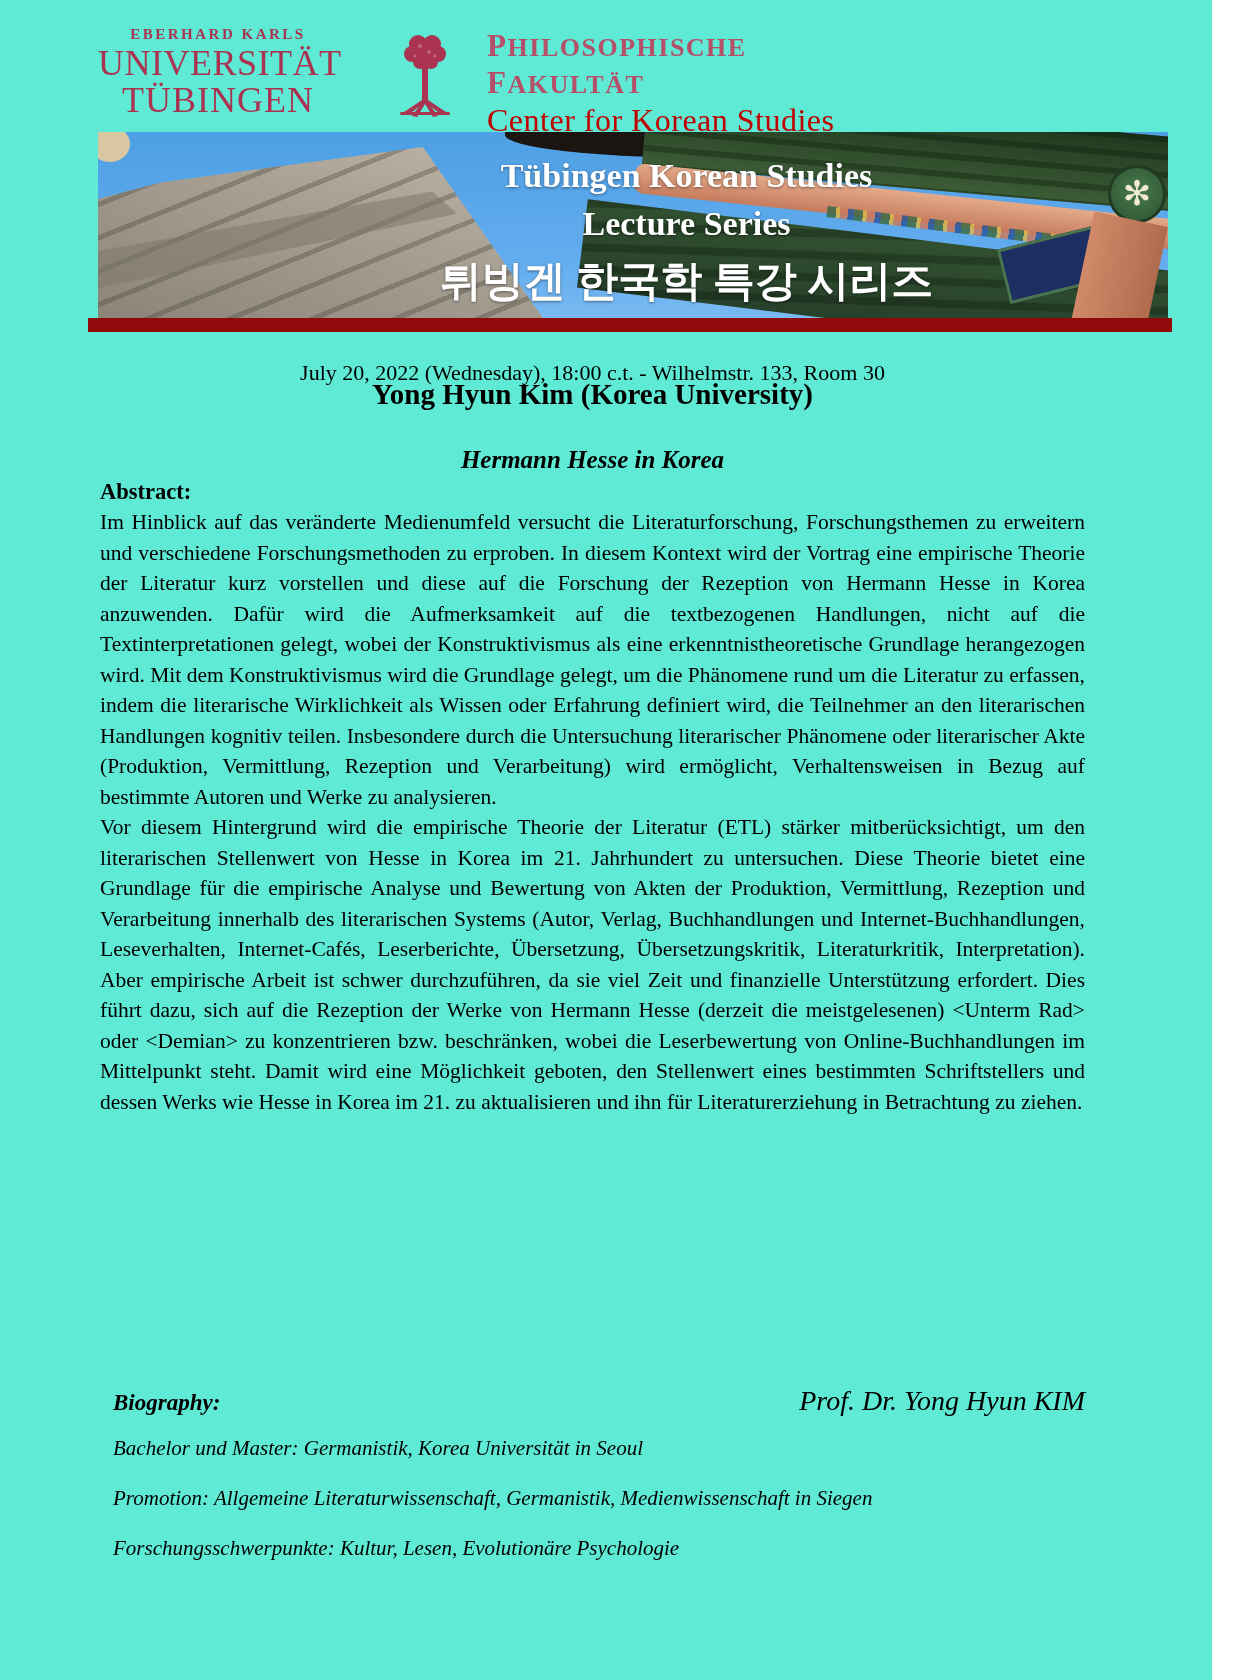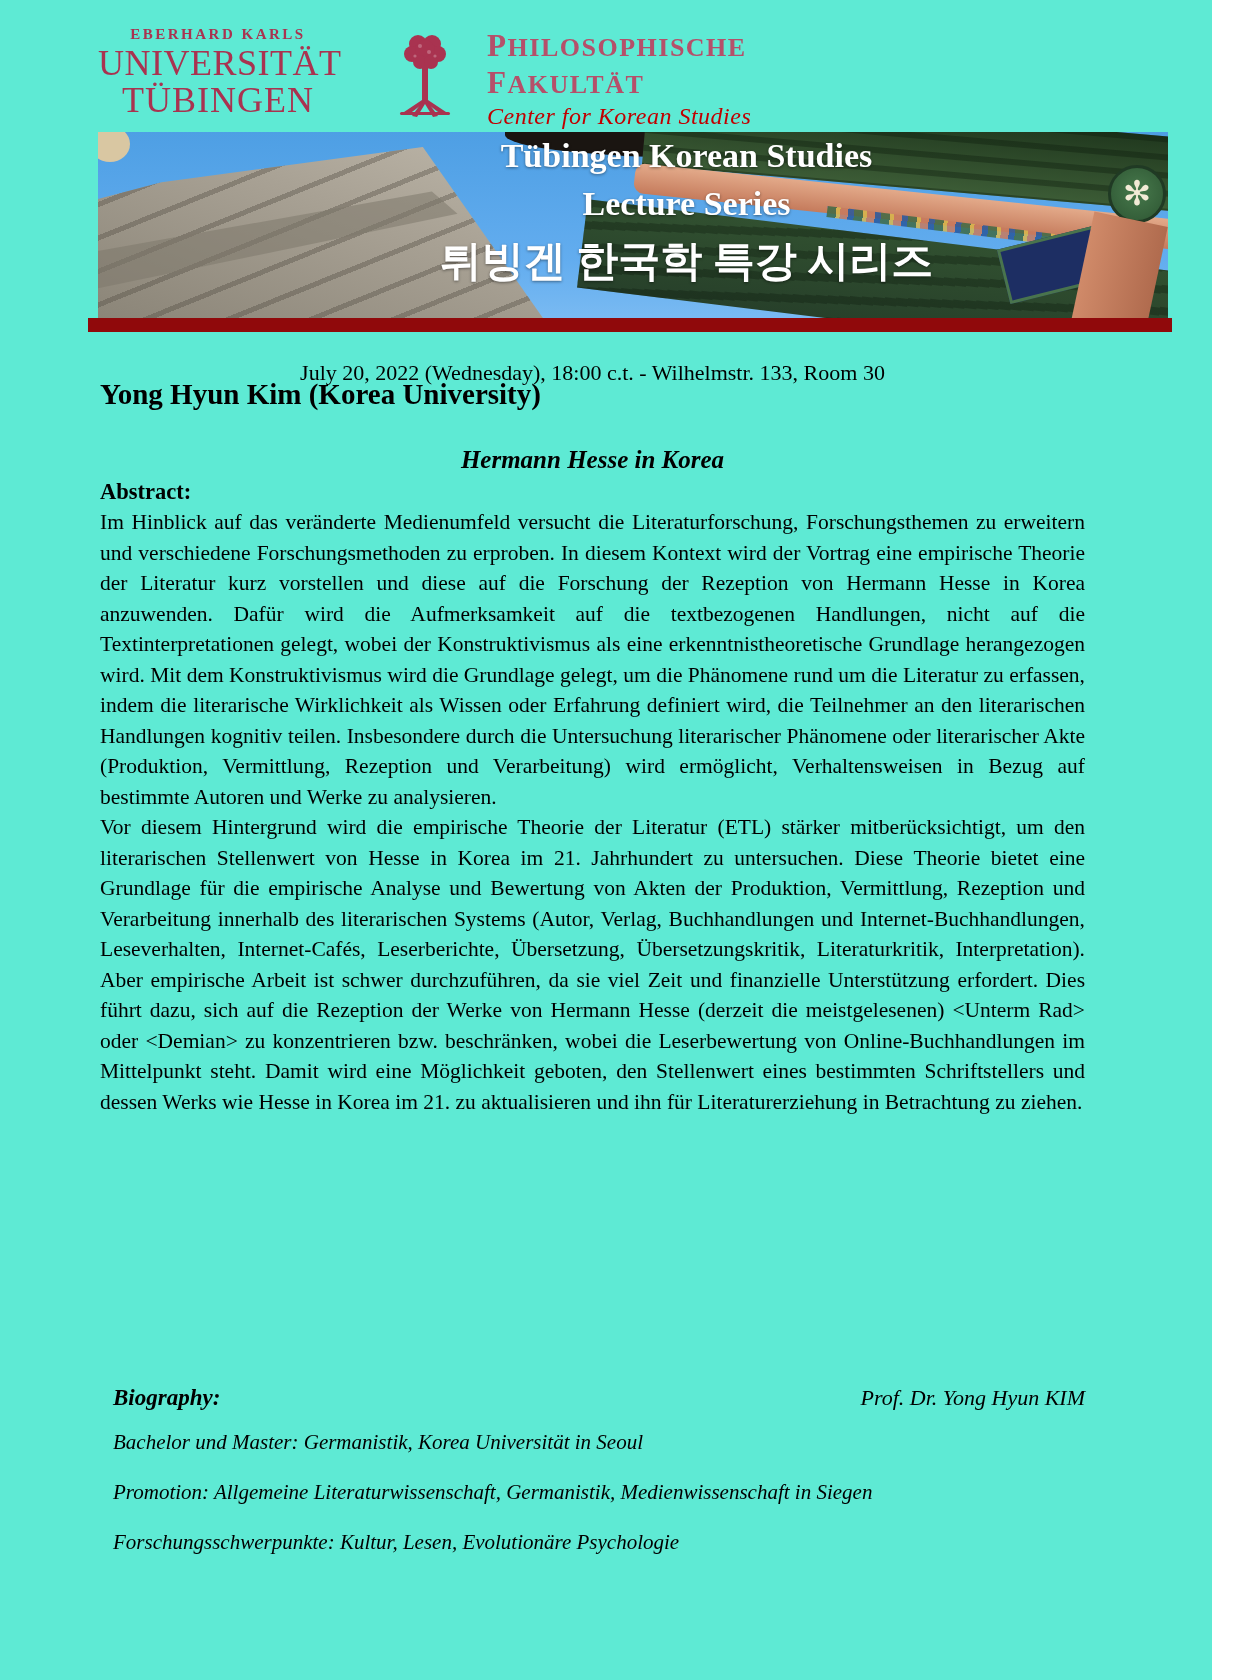--- a/index.html
+++ b/index.html
@@ -22,21 +22,21 @@
   }
   .uni-line1 { font-size: 15px; letter-spacing: 2.5px; font-weight: 600; margin-bottom: 3px; }
   .uni-line2 { font-size: 36px; letter-spacing: 0.5px; }
   .uni-line3 { font-size: 36px; letter-spacing: 1px; margin-top: 1px; }
 
   .tree-logo { position: absolute; left: 398px; top: 32px; width: 54px; height: 86px; }
 
   .faculty { position: absolute; left: 487px; top: 30px; color: #B5506A; line-height: 1; }
   .fac-caps { font-size: 26px; letter-spacing: 1.5px; margin-bottom: 6px; font-weight: bold; }
   .fac-caps::first-letter { font-size: 120%; }
-  .fac-cks { font-size: 24px; color: #C00000; margin-top: 4px; letter-spacing: 0.5px; font-style: italic; }
+  .fac-cks { font-size: 32px; color: #C00000; margin-top: 4px; letter-spacing: 0.5px; }
 
   
   .banner {
     position: absolute; left: 98px; top: 132px; width: 1070px; height: 186px;
     overflow: hidden;
     background: linear-gradient(180deg, #4E9FE4 0%, #63ADEF 70%, #79BAF2 100%);
   }
   .shape { position: absolute; }
   .stone-building {
     left: 0; top: 0; width: 66%; height: 100%;
@@ -96,39 +96,39 @@
     display: flex; align-items: center; justify-content: center;
     color: #f2ead6; font-size: 34px; line-height: 1;
   }
   .salmon-post {
     left: 92%; top: 46%; width: 7%; height: 60%;
     background: linear-gradient(90deg, #d08a69 0%, #b06b4e 100%);
     transform: rotate(12deg);
   }
   .banner-text {
     position: absolute; left: 18%; width: 74%; top: 0;
-    text-align: center; color: #ffffff;
+    padding-top: 20px; text-align: center; color: #ffffff;
     text-shadow: 0 1px 3px rgba(0,0,0,0.45);
   }
   .banner-line { font-size: 34px; font-weight: bold; line-height: 48px; }
   .banner-korean { font-size: 42px; font-weight: bold; line-height: 50px; margin-top: 8px; }
 
   .maroon-bar {
     position: absolute; left: 88px; top: 318px; width: 1084px; height: 14px;
     background: #90090B;
   }
 
   
   .date-line {
     position: absolute; left: 100px; top: 340px; width: 985px;
     font-size: 22px; text-align: center; margin-top: 20px;
   }
   .speaker {
     position: absolute; left: 100px; top: 378px; width: 985px;
-    font-size: 29px; font-weight: bold; 
+    font-size: 29px; font-weight: bold; text-align: center;
   }
   .talk-title {
     position: absolute; left: 100px; top: 446px; width: 985px;
     font-size: 25px; font-weight: bold; font-style: italic; text-align: center;
   }
   .abstract-heading {
     position: absolute; left: 100px; top: 479px;
     font-size: 22.5px; font-weight: bold;
   }
   .abstract-body {
@@ -136,21 +136,21 @@
   }
   .para {
     font-size: 21.5px; line-height: 30.5px;
     text-align: justify; text-justify: inter-word;
   }
 
   
   .bio { position: absolute; left: 113px; top: 1385px; width: 972px; font-style: italic; }
   .bio-head-row { display: flex; justify-content: space-between; align-items: baseline; }
   .bio-heading { font-size: 23px; font-weight: bold; }
-  .bio-name { font-size: 22px; }
+  .bio-name { font-size: 28px; }
   .bio-items { margin-top: 6px; }
   .bio-item { font-size: 21px; line-height: 50px; text-align: justify; text-justify: inter-word; }
 </style>
 </head>
 <body>
 
 <div class="page">
 
   <header class="masthead">
     <div class="uni-logo">

